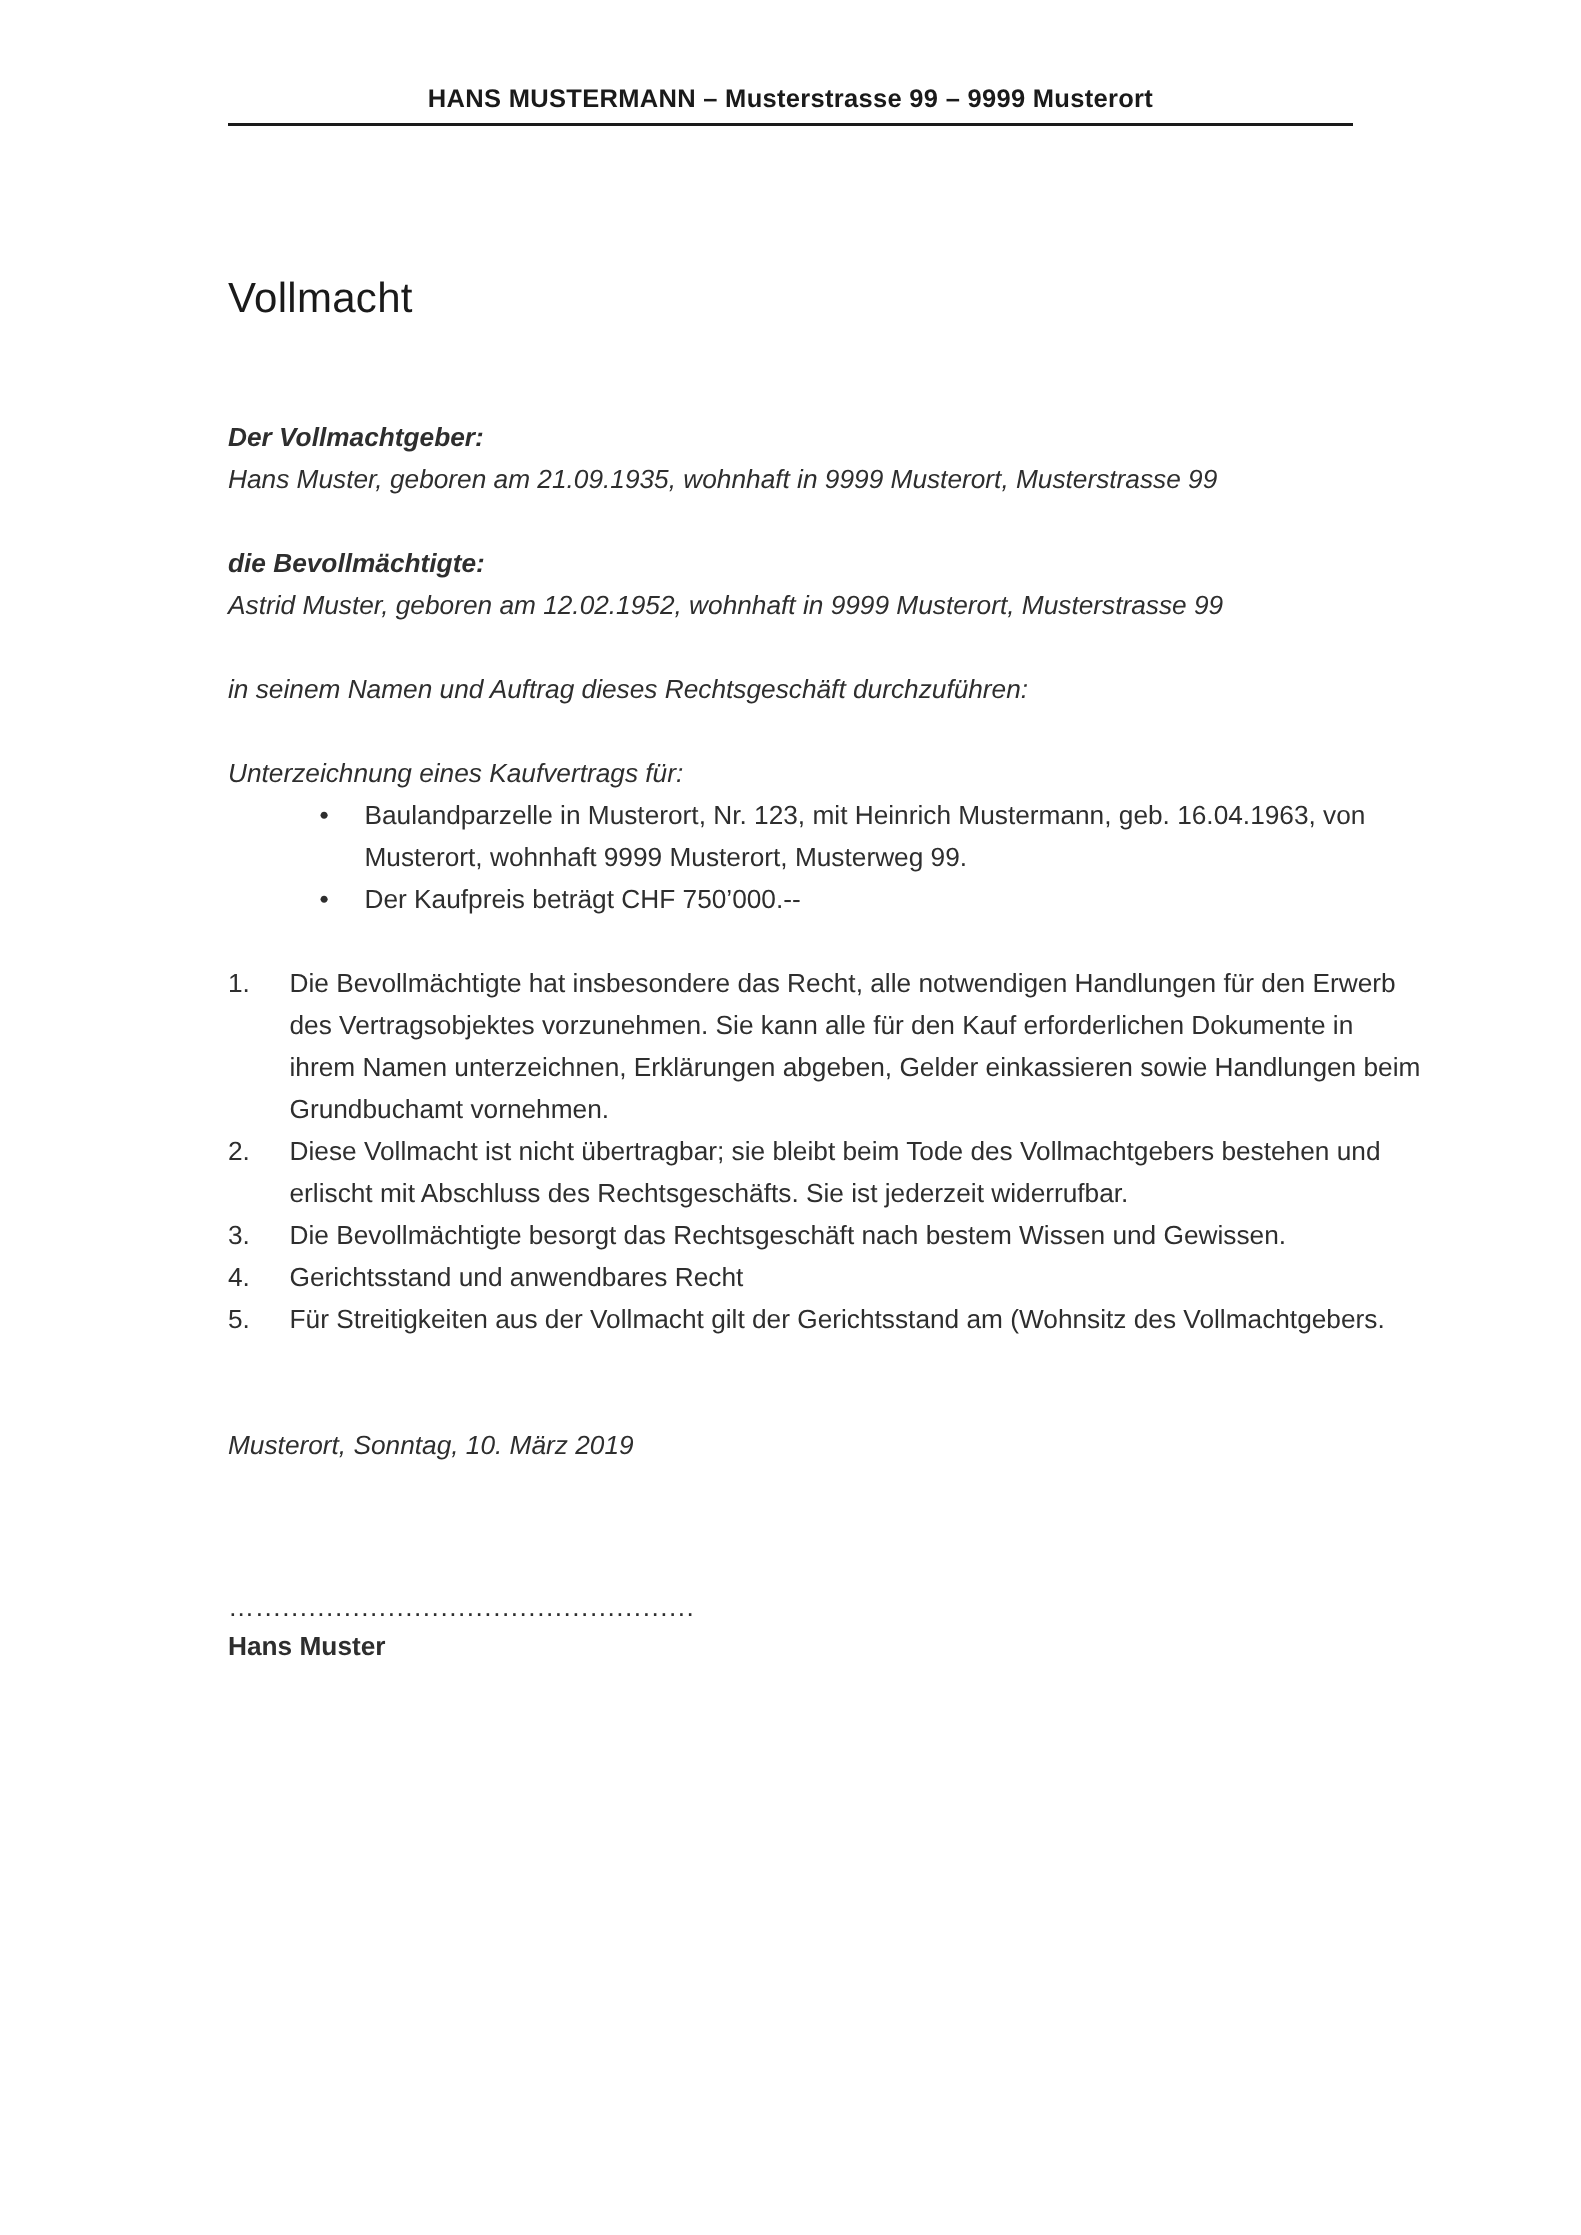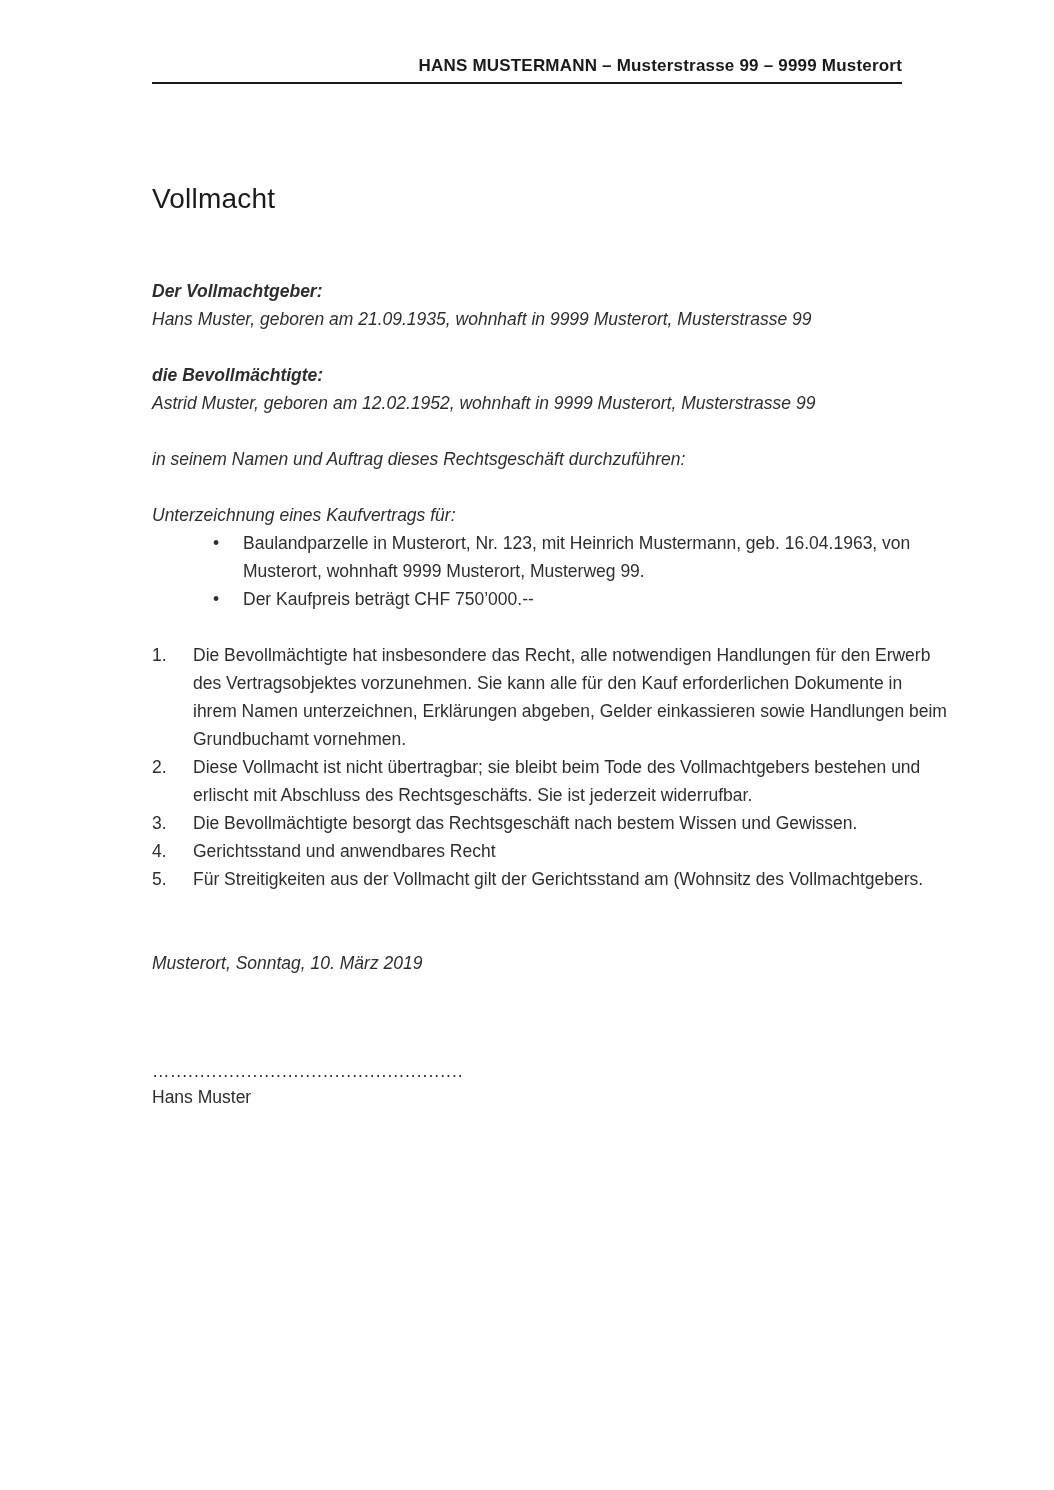--- a/index.html
+++ b/index.html
@@ -15,21 +15,21 @@
     font-family: "Liberation Sans", sans-serif;
     color: #2e2e2e;
     position: relative;
     overflow: hidden;
   }
   .letterhead {
     width: 750px;
     margin: 56px auto 0 auto;
     border-bottom: 2px solid #1a1a1a;
     padding-bottom: 6px;
-    text-align: right;
+    text-align: center;
   }
   .letterhead-text {
     font-size: 17px;
     font-weight: bold;
     color: #1a1a1a;
     letter-spacing: 0.2px;
   }
   .content {
     width: 795px;
     margin: 0 0 0 152px;
@@ -73,21 +73,21 @@
   .clause-text {
     flex: 1;
   }
   .date-line { margin-top: 56px; }
   .signature-block { margin-top: 82px; }
   .signature-dots {
     letter-spacing: 1px;
     line-height: 24px;
     color: #2e2e2e;
   }
-  .signature-name { line-height: 28px; }
+  .signature-name { line-height: 28px; font-weight: bold; }
 </style>
 </head>
 <body>
 
 <div class="page">
 
   <div class="letterhead">
     <div class="letterhead-text">HANS MUSTERMANN – Musterstrasse 99 – 9999 Musterort</div>
   </div>
 

